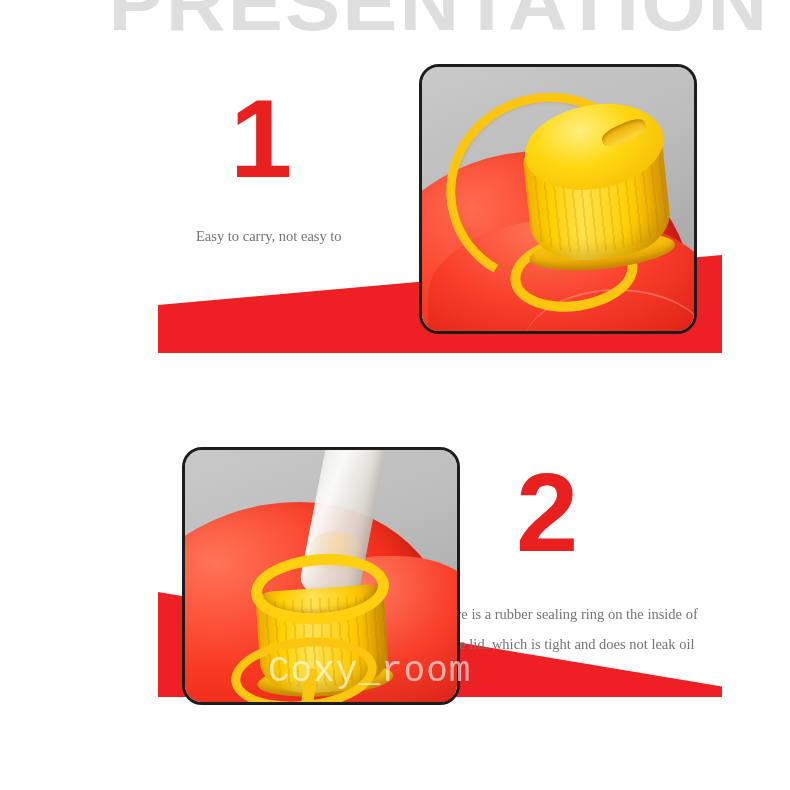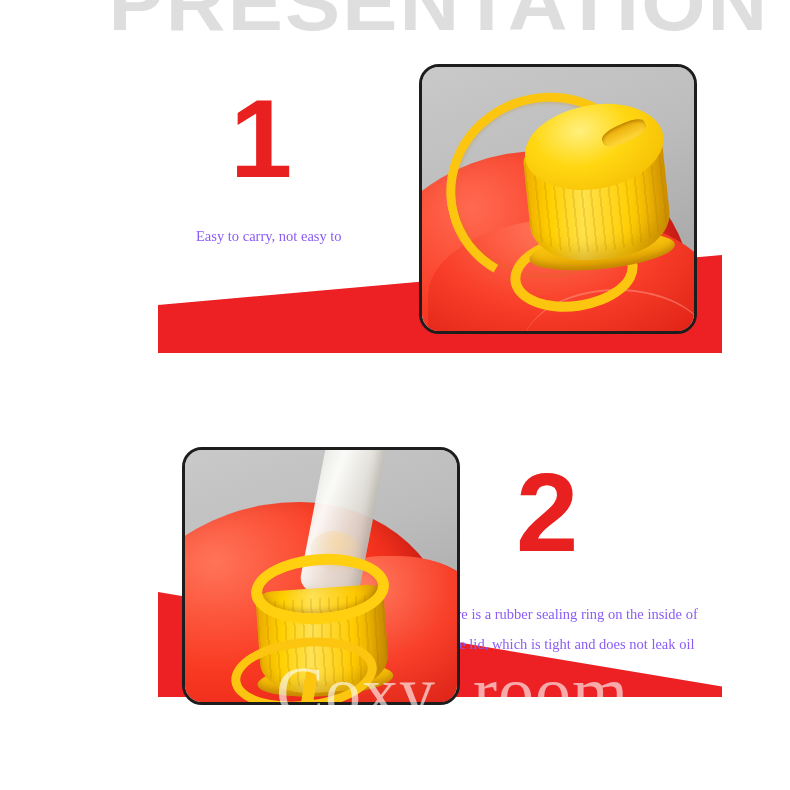--- a/index.html
+++ b/index.html
@@ -322,24 +322,24 @@
     width: 12px;
     height: 46px;
     background: #fbc510;
     border-radius: 6px;
     transform: rotate(9deg);
   }
 
   
   .coxy-watermark {
     position: absolute;
-    left: 232px;
+    left: 224px;
     top: 651px;
-    font-family: Liberation Serif, serif;
-    font-size: 72px;
+    font-family: Liberation Mono, monospace;
+    font-size: 36px;
     color: rgba(255,255,255,.62);
     letter-spacing: 1px;
     white-space: nowrap;
     user-select: none;
     pointer-events: none;
   }
 
   
   .big-number {
     position: absolute;
@@ -361,21 +361,21 @@
     white-space: nowrap;
   }
   .headline .accent { color: #e8201f; }
   .headline-1 { left: 147px; top: 186px; }
   .headline-2 { left: 456px; top: 557px; }
 
   .subtext {
     position: absolute;
     font-family: "Liberation Serif", serif;
     font-size: 14.5px;
-    color: #8b5cf6;
+    color: #737373;
     line-height: 2.05;
     white-space: nowrap;
   }
   .subtext-1 { left: 152px; top: 222px; text-align: center; }
   .subtext-1 .line2 { display: block; padding-left: 10px; }
   .subtext-2 { left: 390px; top: 600px; }
   .subtext-2 .line2 { display: block; padding-left: 14px; }
 </style>
 </head>
 <body>

